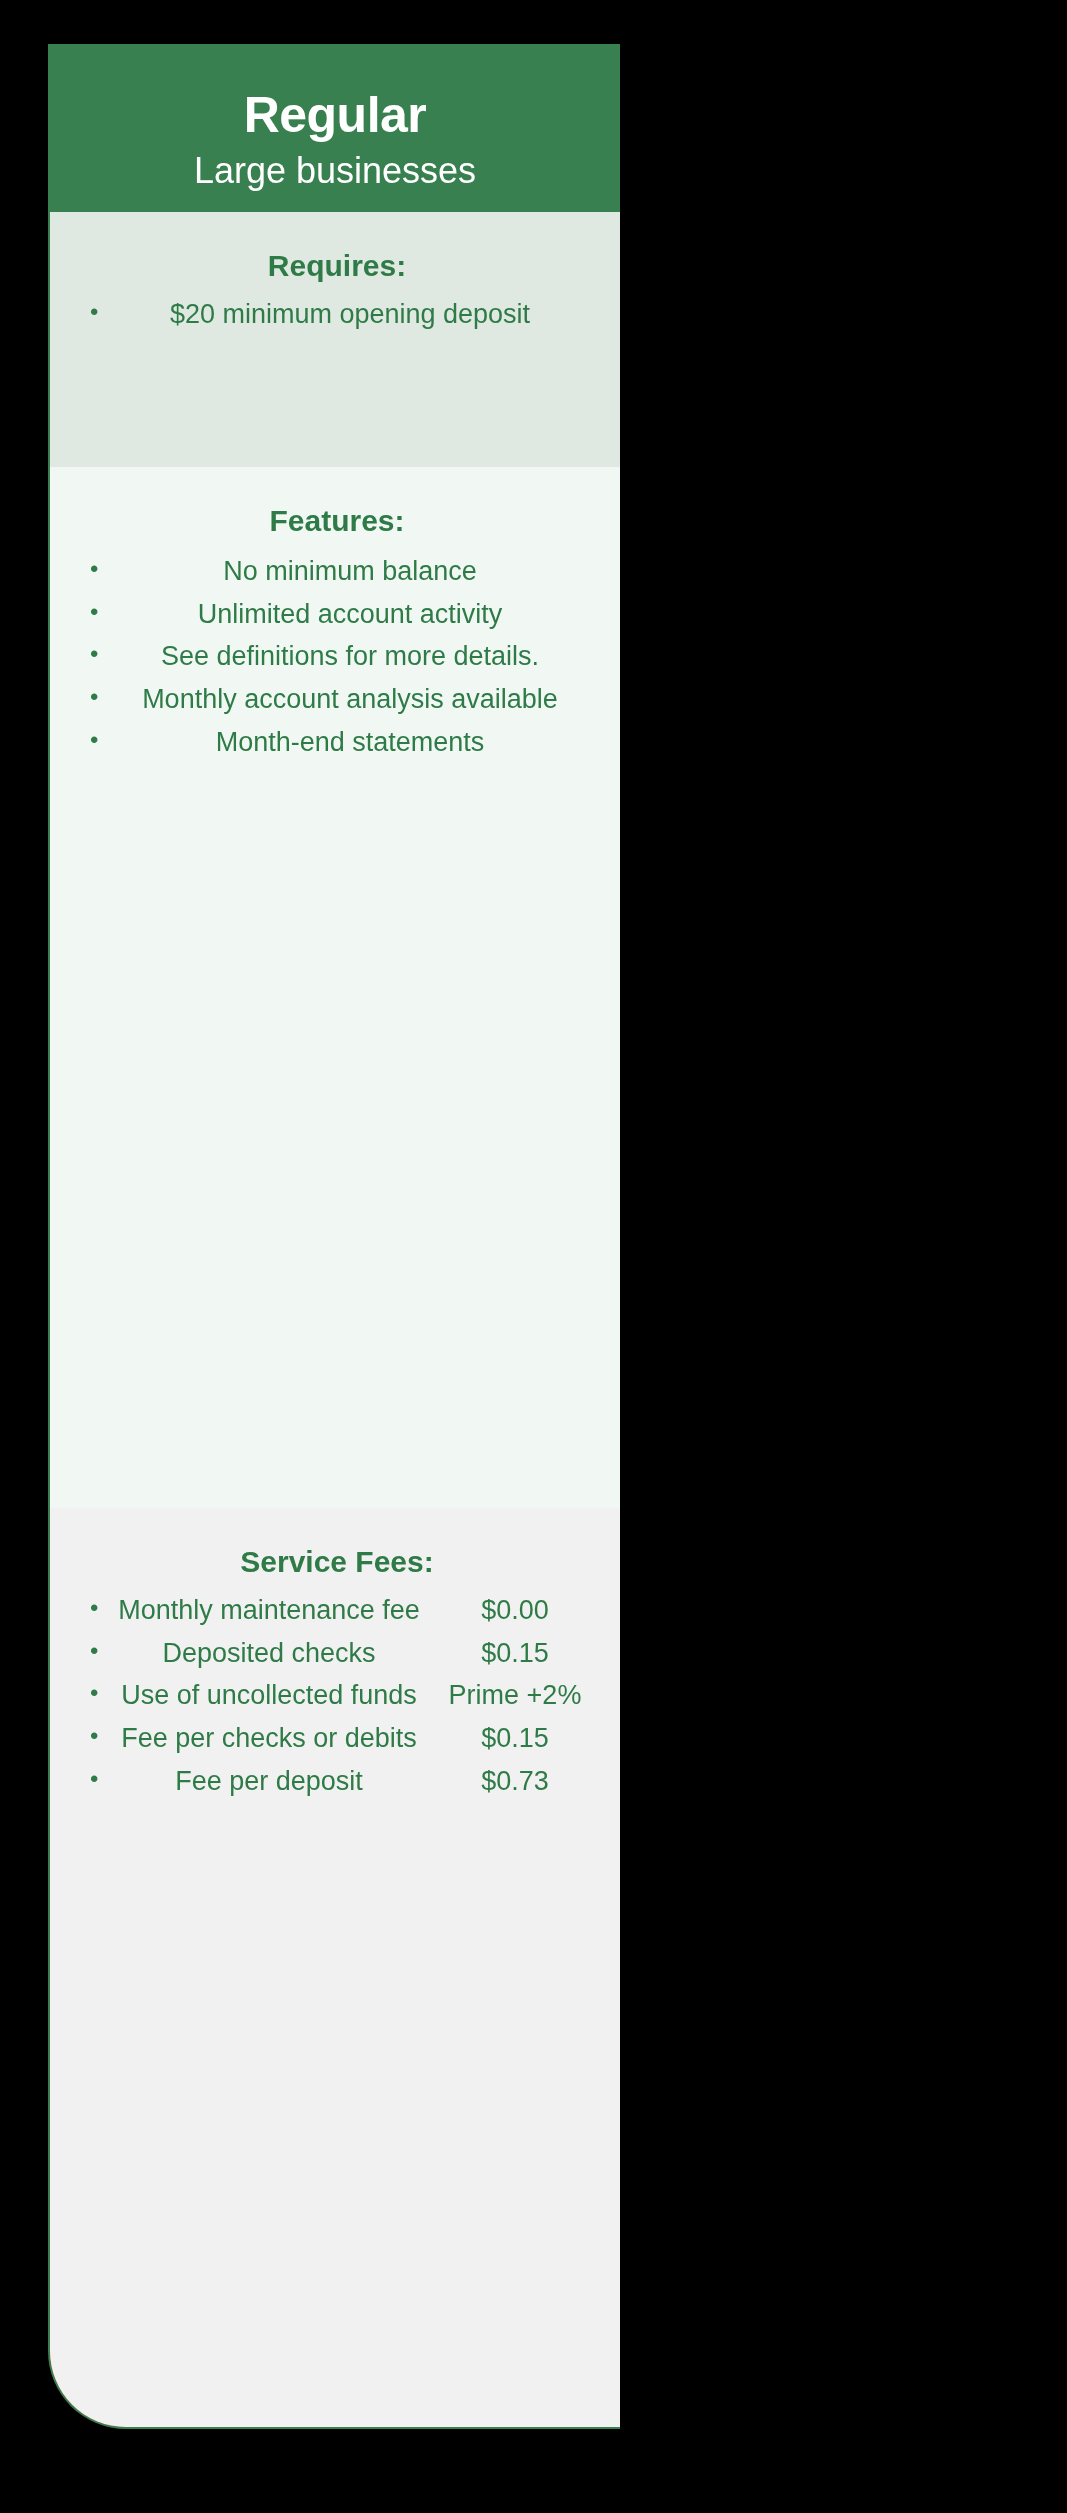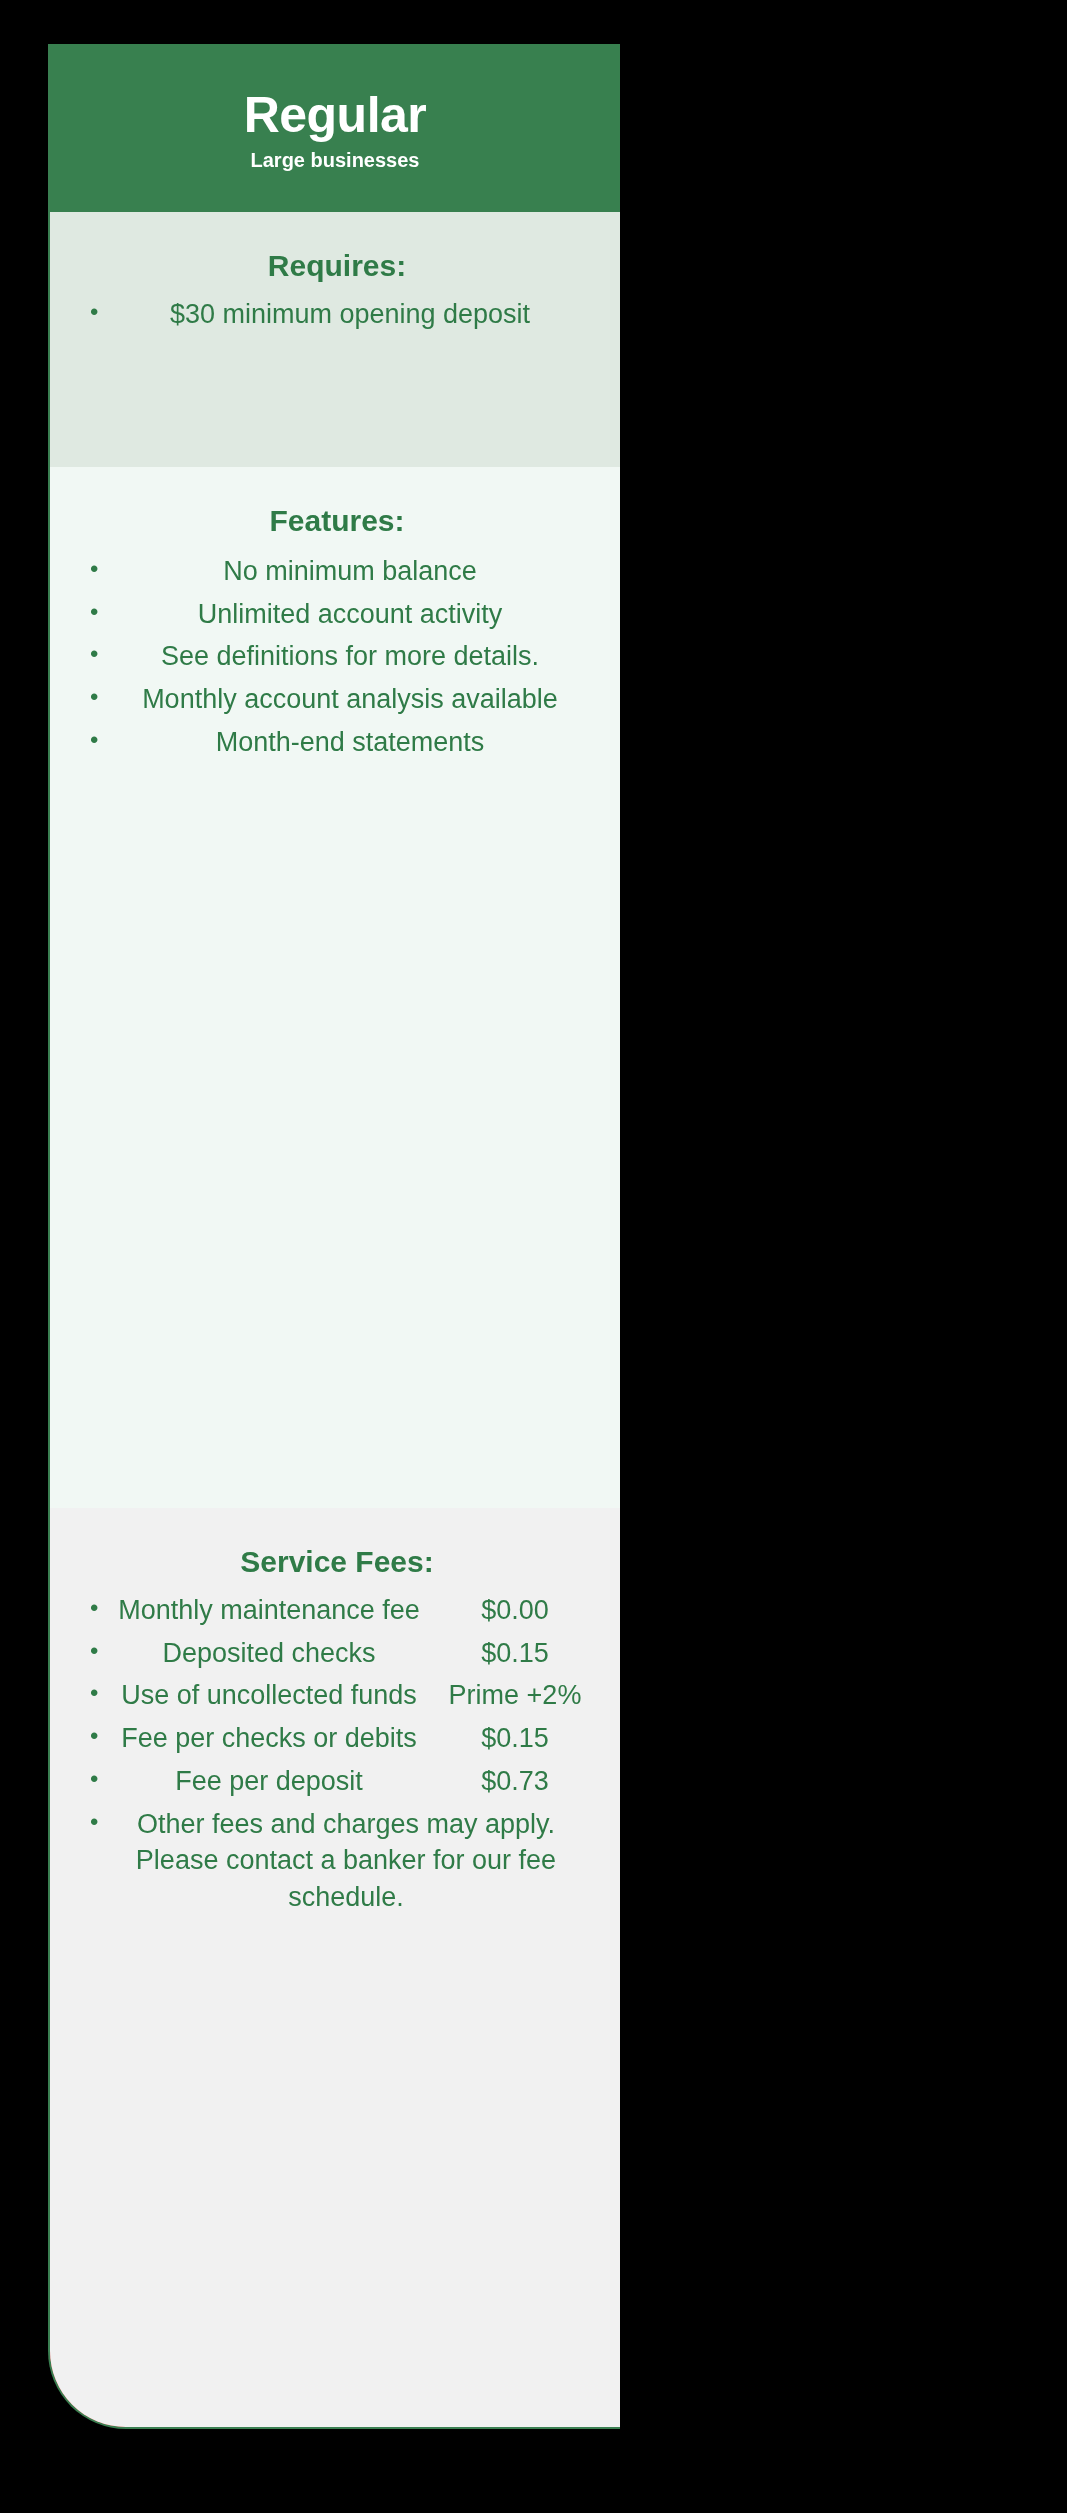--- a/index.html
+++ b/index.html
@@ -41,22 +41,22 @@
   .card-title {
     color: #ffffff;
     font-size: 50px;
     font-weight: bold;
     line-height: 1.08;
     letter-spacing: -0.5px;
     margin: 0;
   }
   .card-subtitle {
     color: #ffffff;
-    font-size: 20px;
-    font-weight: bold;
+    font-size: 36px;
+    font-weight: normal;
     line-height: 1.25;
     margin: 6px 0 0 0;
   }
 
   
   .panel {
     box-sizing: border-box;
     padding: 36px 34px 30px 38px;
     text-align: center;
   }
@@ -146,21 +146,21 @@
 <div id="account-card">
 
   <div class="card-header">
     <div class="card-title">Regular</div>
     <div class="card-subtitle">Large businesses</div>
   </div>
 
   <div class="panel panel-requires">
     <div class="section-heading">Requires:</div>
     <ul class="bullets">
-      <li>$30 minimum opening deposit</li>
+      <li>$20 minimum opening deposit</li>
     </ul>
   </div>
 
   <div class="panel panel-features">
     <div class="section-heading">Features:</div>
     <ul class="bullets">
       <li>No minimum balance</li>
       <li>Unlimited account activity</li>
       <li>See definitions for more details.</li>
       <li>Monthly account analysis available</li>
@@ -186,17 +186,16 @@
       </div>
       <div class="fee-row">
         <span class="fee-label">Fee per checks or debits</span>
         <span class="fee-value">$0.15</span>
       </div>
       <div class="fee-row">
         <span class="fee-label">Fee per deposit</span>
         <span class="fee-value">$0.73</span>
       </div>
 
-      <div class="fee-note">Other fees and charges may apply. Please contact a banker for our fee schedule.</div>
     </div>
   </div>
 
 </div>
 
 </body></html>

